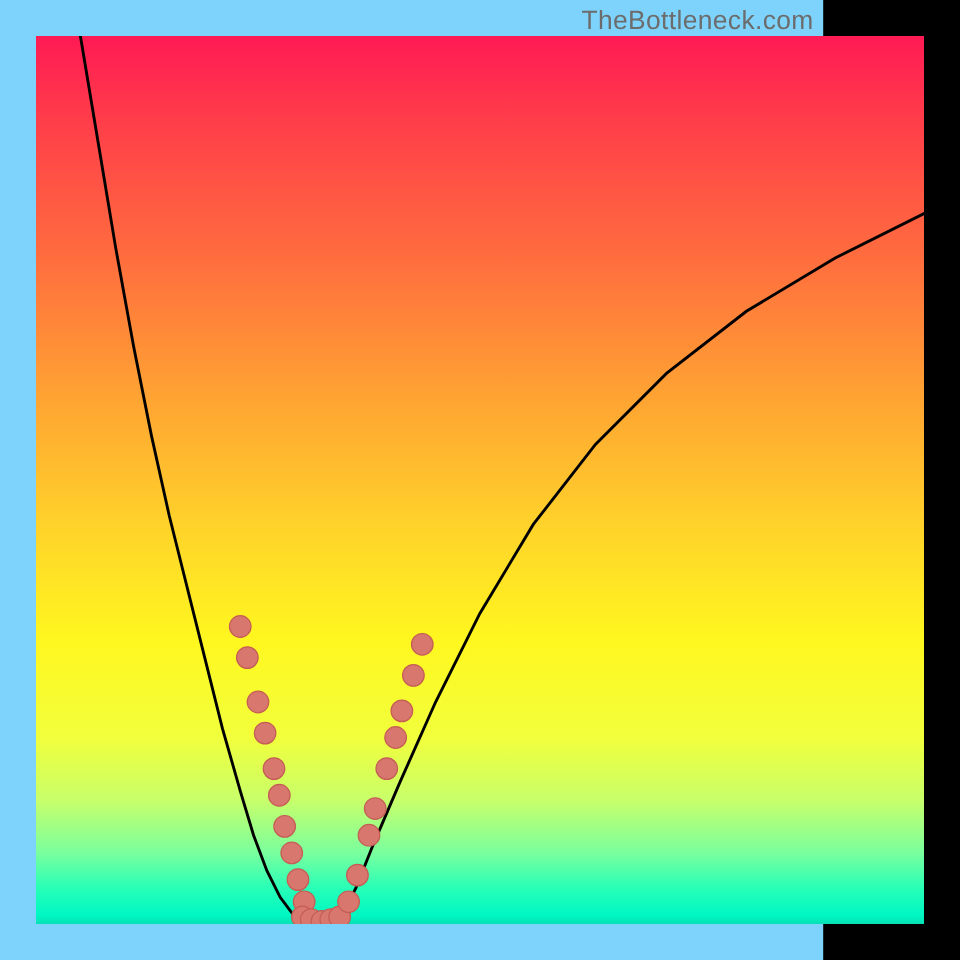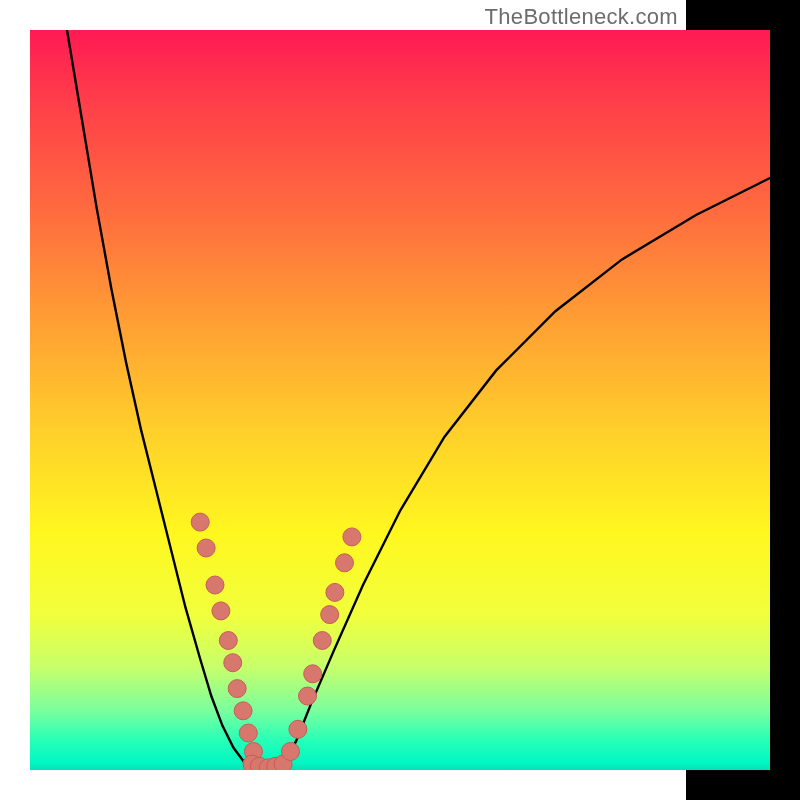--- a/index.html
+++ b/index.html
@@ -10,21 +10,21 @@
     overflow: hidden;
     background: #000;
     font-family: Arial, Helvetica, sans-serif;
   }
   .frame {
     position: absolute;
     top: 0;
     left: 0;
     width: 686px;
     height: 800px;
-    background: #ffffff;
+    background: #7dd3fc;
   }
   .plot-area {
     position: absolute;
     top: 30px;
     left: 30px;
     width: 740px;
     height: 740px;
     background: linear-gradient(
       to bottom,
       #ff1a54 0%,

